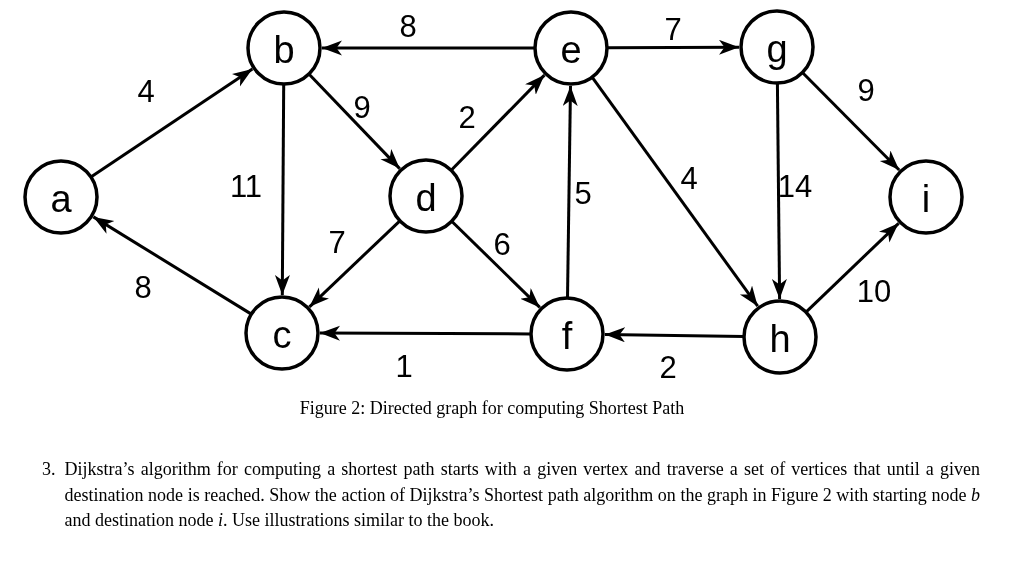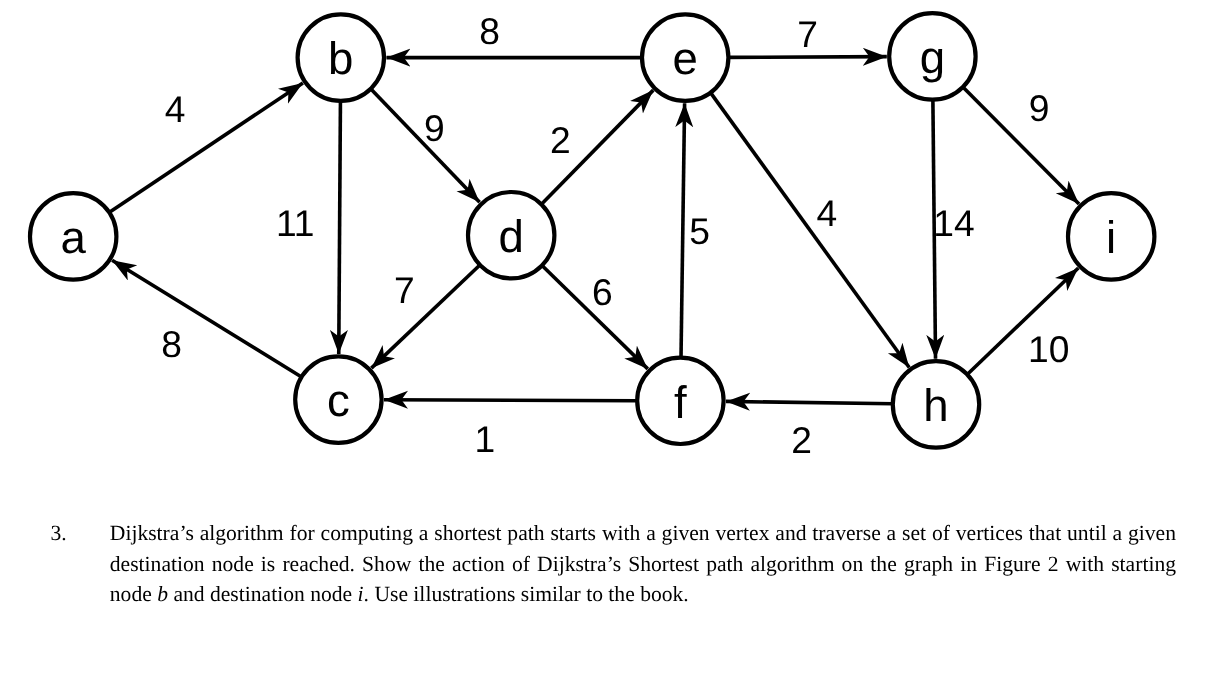--- a/index.html
+++ b/index.html
@@ -59,21 +59,20 @@
     line-height: 25.5px;
     color: #000000;
   }
   .problem-number {
     flex: 0 0 auto;
     margin-right: 9px;
   }
   .problem-text {
     flex: 1 1 auto;
     text-align: justify;
-    margin-left: 27px;
   }
   .problem-text em {
     font-style: italic;
   }
 </style>
 </head>
 <body>
 
 <div class="page">
 
@@ -132,19 +131,20 @@
         <text x="567" y="336" class="node-label" text-anchor="middle" dominant-baseline="central">f</text>
         <circle cx="777" cy="47" r="36" class="node-circle"></circle>
         <text x="777" y="49" class="node-label" text-anchor="middle" dominant-baseline="central">g</text>
         <circle cx="780" cy="337" r="36" class="node-circle"></circle>
         <text x="780" y="339" class="node-label" text-anchor="middle" dominant-baseline="central">h</text>
         <circle cx="926" cy="197" r="36" class="node-circle"></circle>
         <text x="926" y="199" class="node-label" text-anchor="middle" dominant-baseline="central">i</text>
       </g>
   </svg>
 
+  <div class="figure-caption">Figure 2: Directed graph for computing Shortest Path</div>
 
   <div class="problem">
     <span class="problem-number">3.</span>
     <div class="problem-text"><span>Dijkstra’s algorithm for computing a shortest path starts with a given vertex and traverse a set of vertices that until a given destination node is reached. Show the action of Dijkstra’s Shortest path algorithm on the graph in Figure 2 with starting node </span><em>b</em><span> and destination node </span><em>i</em><span>. Use illustrations similar to the book.</span></div>
   </div>
 
 </div>
 
 </body></html>

